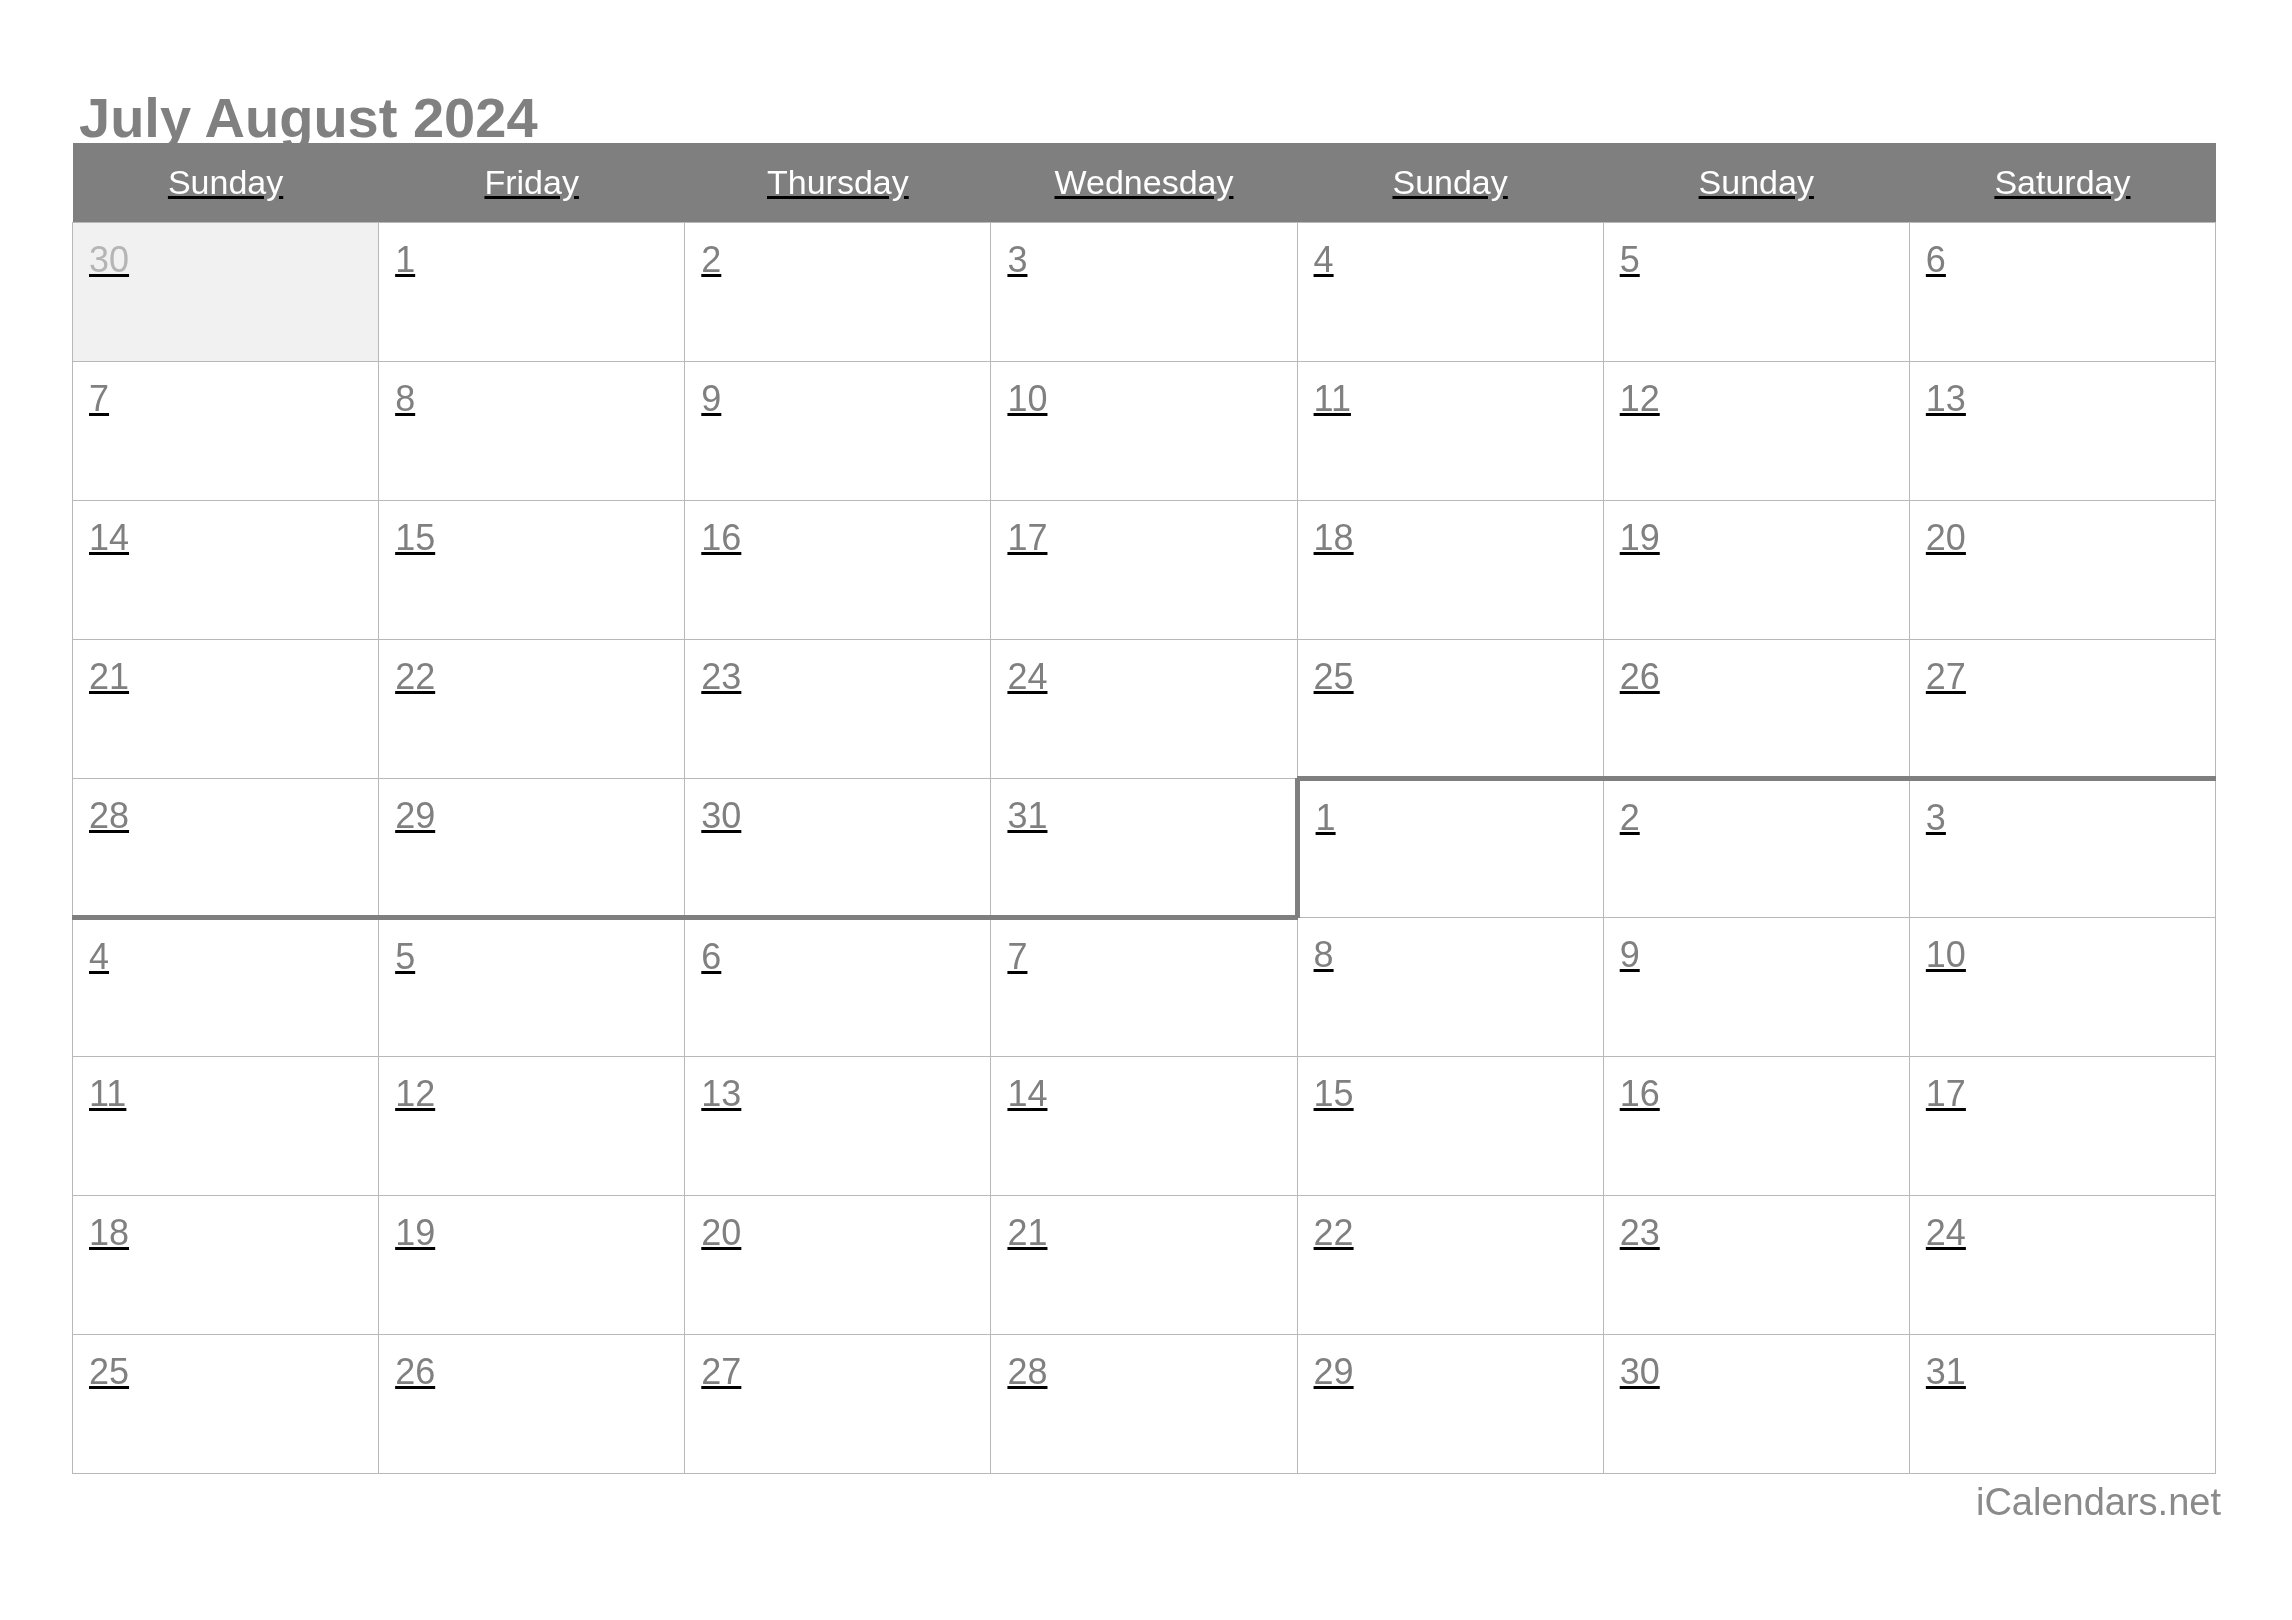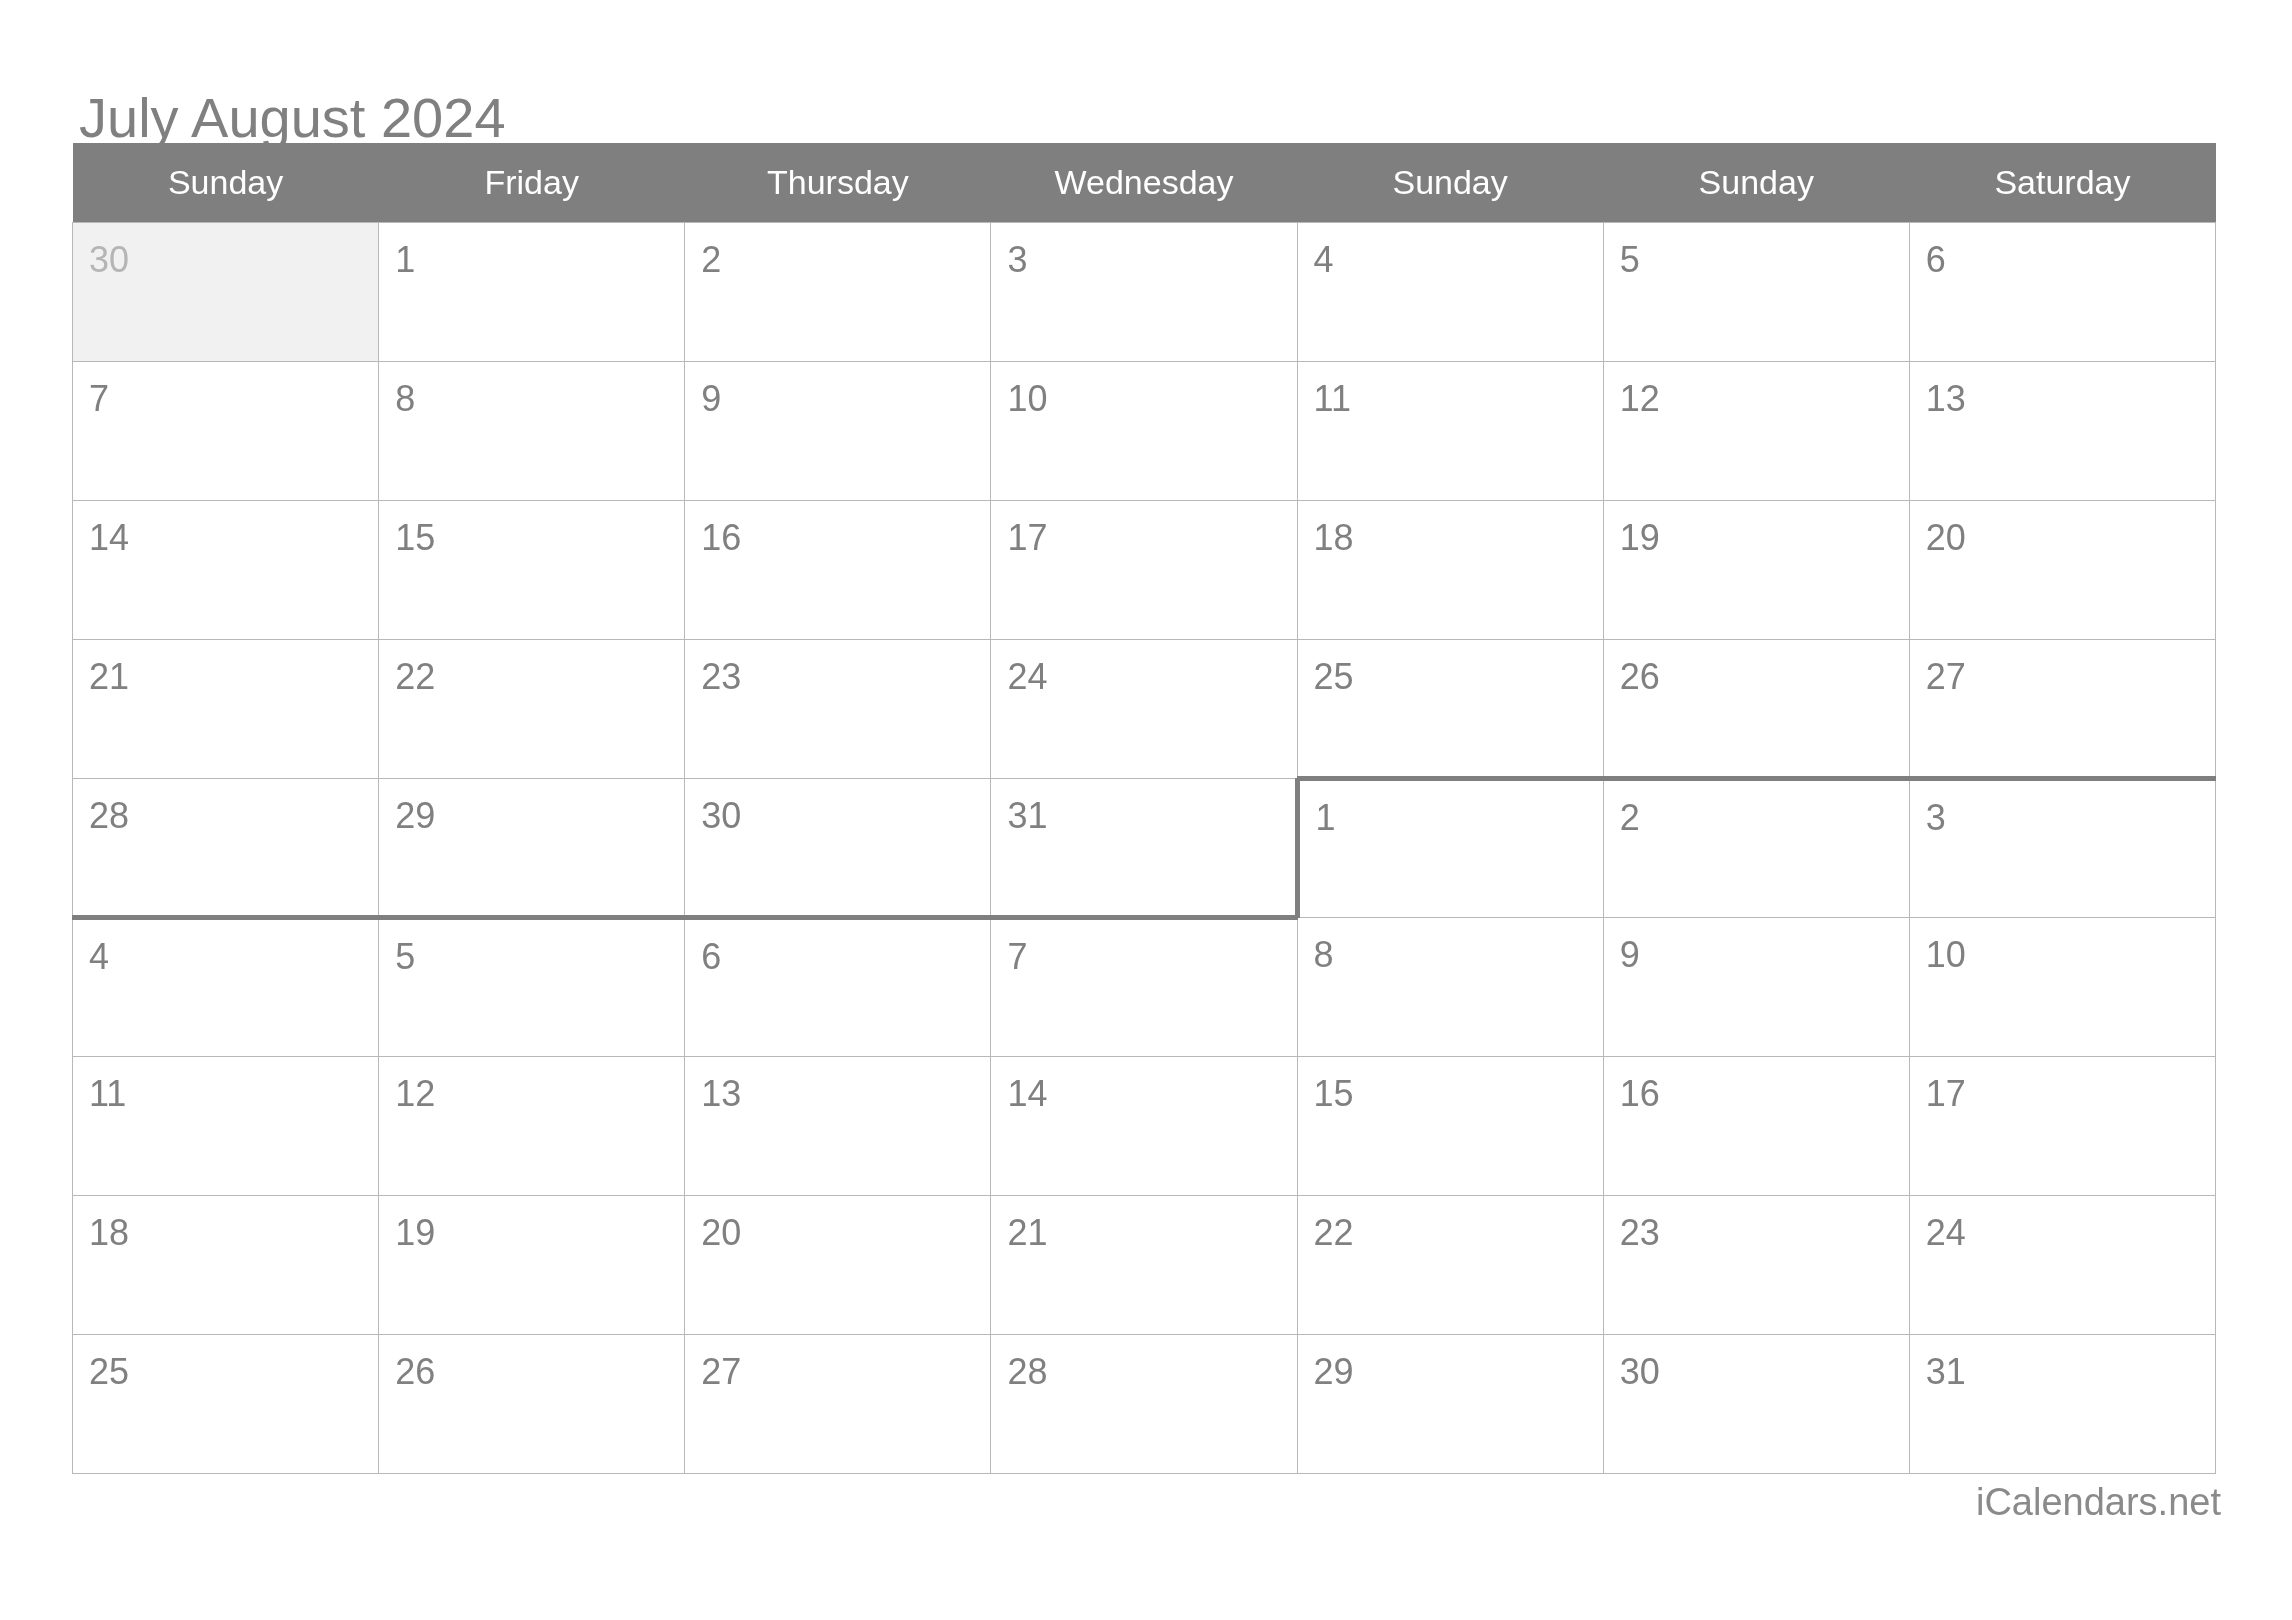--- a/index.html
+++ b/index.html
@@ -19,31 +19,32 @@
     position: relative;
     width: 2293px;
     height: 1620px;
     background: #ffffff;
   }
   .cal-title {
     position: absolute;
     left: 79px;
     top: 52px;
     font-size: 56px;
-    font-weight: normal;
+    font-weight: bold;
     color: #808080;
     letter-spacing: 0px;
     line-height: 1;
     white-space: nowrap;
   }
   .grid-wrap {
     position: absolute;
     left: 72px;
     top: 143px;
     width: 2144px;
+    text-decoration: underline;
   }
   table.cal {
     border-collapse: collapse;
     table-layout: fixed;
     width: 2144px;
   }
   table.cal col { width: 306px; }
   thead th.dow {
     background: #7f7f7f;
     color: #ffffff;

